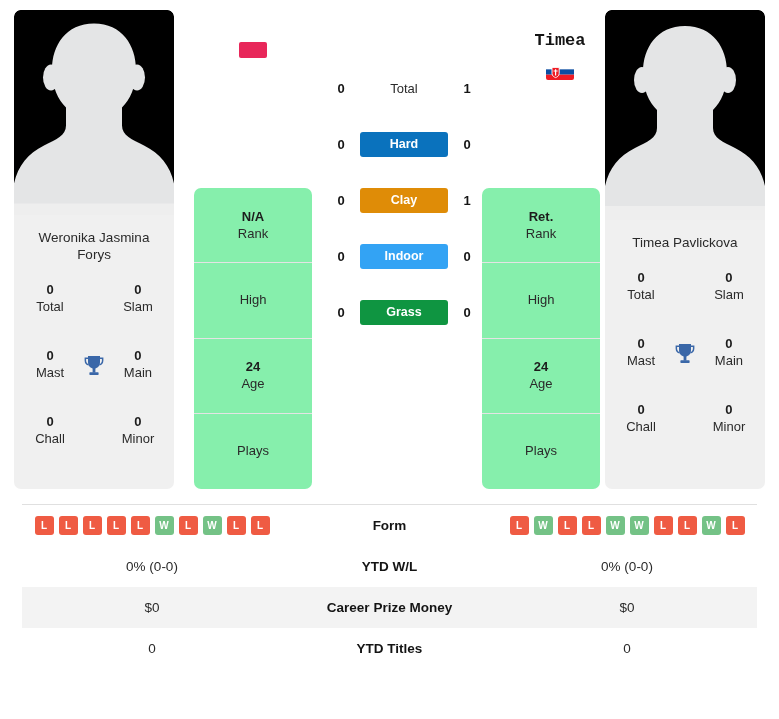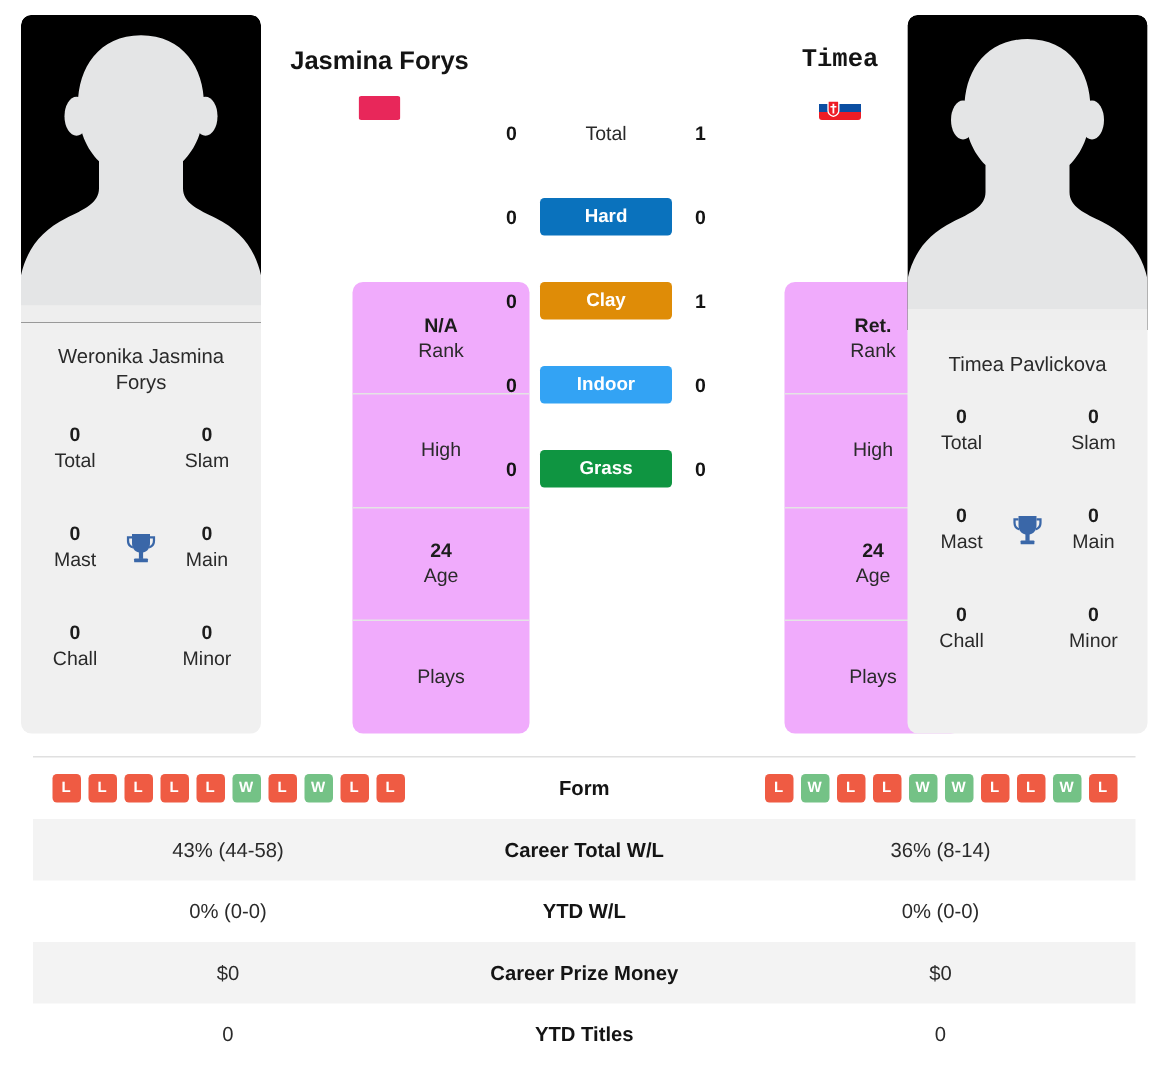--- a/index.html
+++ b/index.html
@@ -46,21 +46,21 @@
   .name-block { position: absolute; top: 30px; width: 160px; text-align: center; }
   .name-block.left  { left: 173px; }
   .name-block.right { left: 480px; font-family: Liberation Mono, monospace; }
   .pname { font-size: 17px; font-weight: bold; line-height: 22px; color: #141414; }
   .flag { margin: 12px auto 0 auto; width: 28px; height: 16px; border-radius: 2px; overflow: hidden;
           display: block; position: relative; }
 
   
   .rank-card {
     position: absolute; top: 188px; width: 118px; height: 301px;
-    background: #f0abfc; border-radius: 7px; overflow: hidden; margin-left: 41px;
+    background: #86efac; border-radius: 7px; overflow: hidden;
   }
   .rank-card.left  { left: 194px; }
   .rank-card.right { left: 482px; }
   .rc-row {
     height: 75.25px; display: flex; flex-direction: column;
     align-items: center; justify-content: center; border-bottom: 1px solid #e4e4e4;
   }
   .rank-card .rc-row:last-child { border-bottom: none; }
   .rc-val { font-size: 13px; font-weight: bold; color: #1c1c1c; line-height: 17px; }
   .rc-lab { font-size: 13px; color: #2a2a2a; line-height: 18px; }
@@ -149,21 +149,20 @@
           <div class="tg-mid"></div>
           <div class="tg-cell">
             <div class="tg-val">0</div>
             <div class="tg-lab">Minor</div>
           </div>
         </div>
       </div>
     </div>
 
     <div class="name-block left">
-      <div class="pname">Jasmina Forys</div>
       <span class="flag">
         <svg width="28" height="16" viewBox="0 0 28 16">
           <rect x="0" y="0" width="28" height="8" fill="#ffffff"></rect>
           <rect x="0" y="0" width="28" height="16" fill="#e8275a"></rect>
         </svg>
       </span>
     </div>
 
     <div class="rank-card left">
       <div class="rc-row">
@@ -330,25 +329,20 @@
             <div class="badge W">W</div>
             <div class="badge W">W</div>
             <div class="badge L">L</div>
             <div class="badge L">L</div>
             <div class="badge W">W</div>
             <div class="badge L">L</div>
           </div>
       </div>
     </div>
 
-    <div class="trow shade">
-      <div class="tc-left">43% (44-58)</div>
-      <div class="tc-mid">Career Total W/L</div>
-      <div class="tc-right">36% (8-14)</div>
-    </div>
 
     <div class="trow">
       <div class="tc-left">0% (0-0)</div>
       <div class="tc-mid">YTD W/L</div>
       <div class="tc-right">0% (0-0)</div>
     </div>
 
     <div class="trow shade">
       <div class="tc-left">$0</div>
       <div class="tc-mid">Career Prize Money</div>

